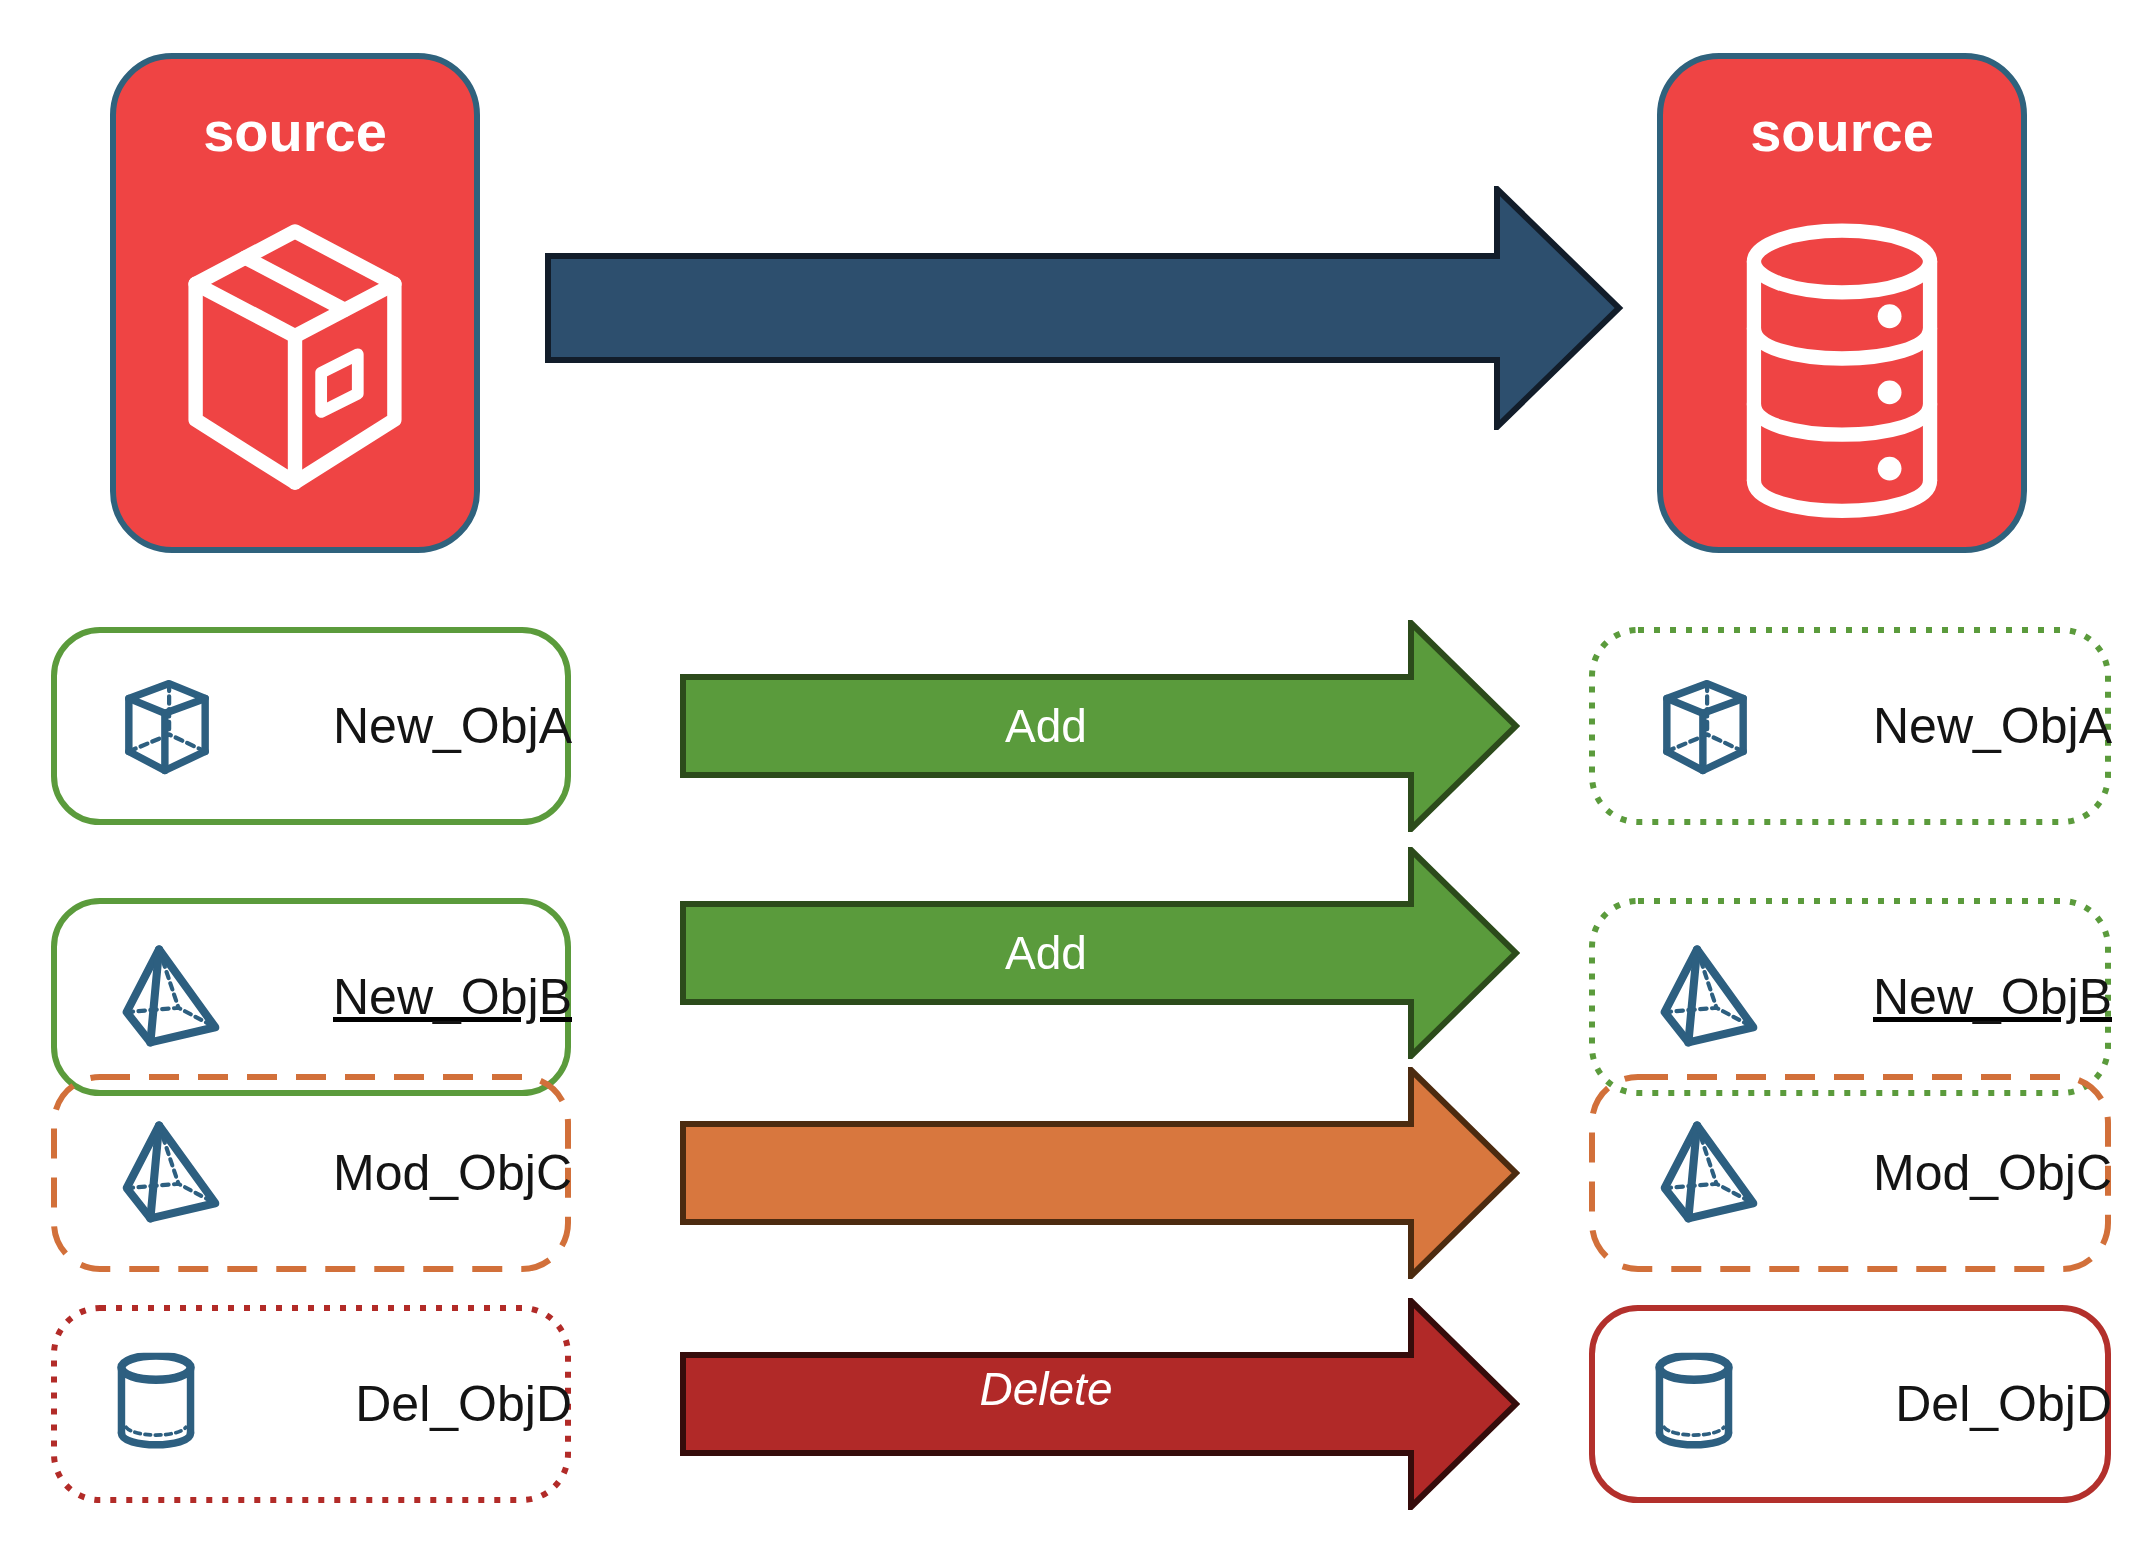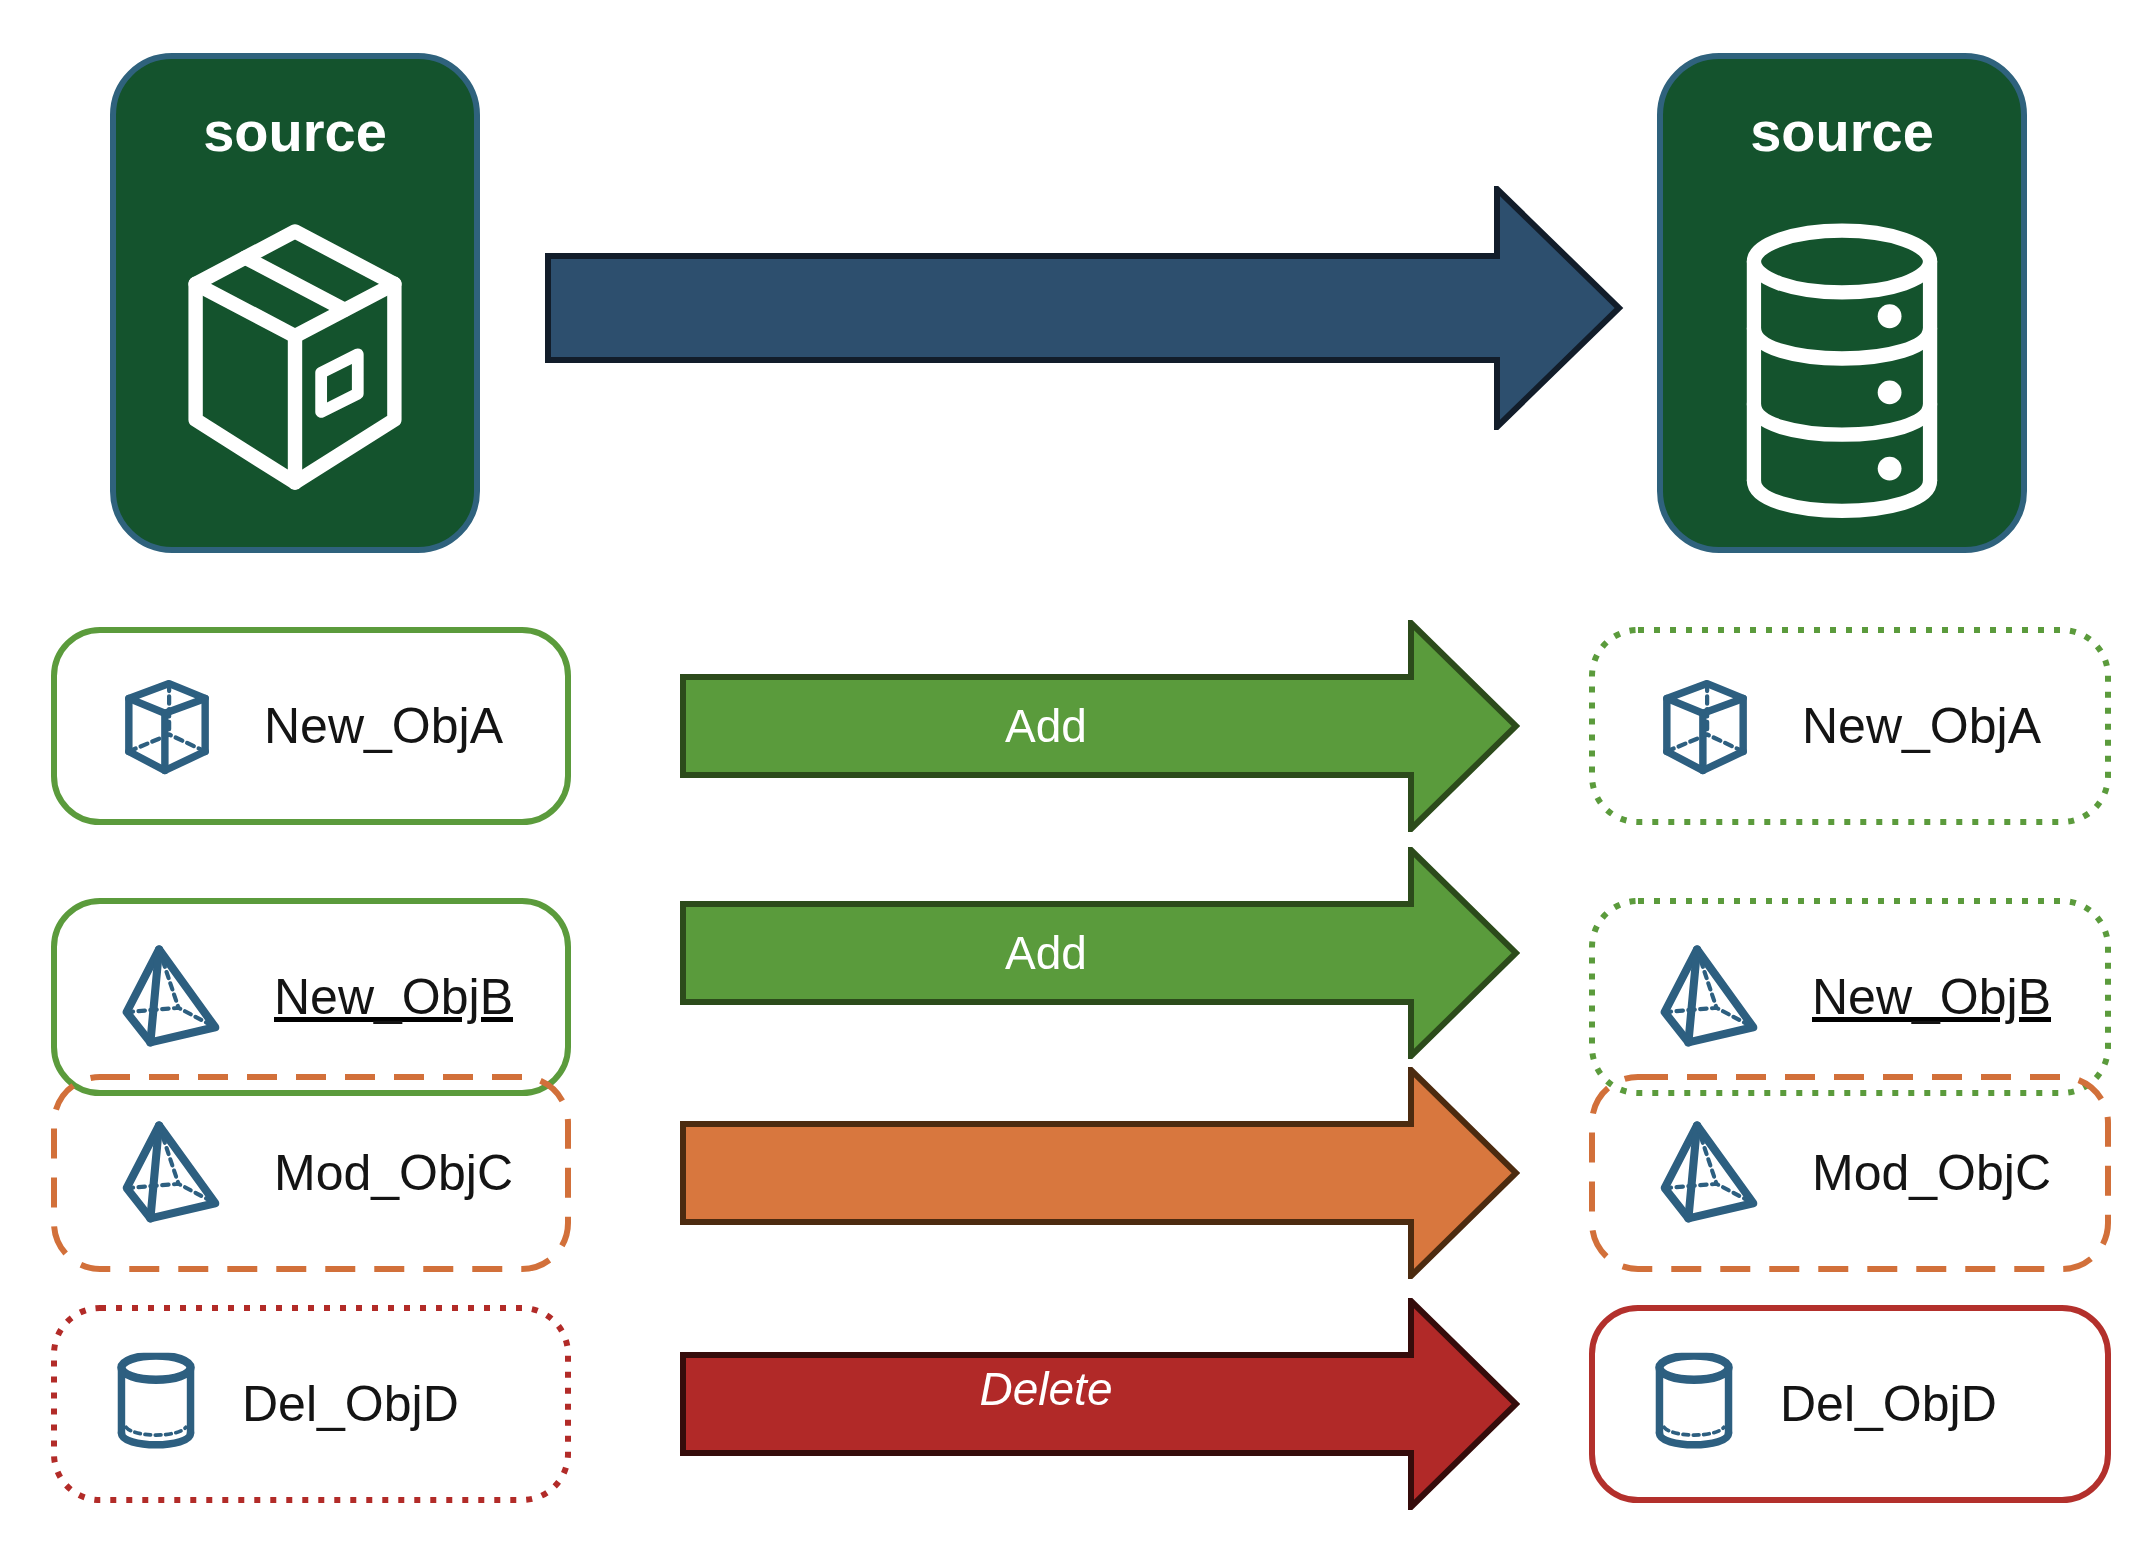--- a/index.html
+++ b/index.html
@@ -1,35 +1,35 @@
 <!DOCTYPE html>
 <html><head>
 <meta charset="utf-8">
 <style>
   html,body{margin:0;padding:0;background:#ffffff;}
   .canvas{position:relative;width:2150px;height:1550px;background:#ffffff;overflow:hidden;
           font-family:"Liberation Sans",sans-serif;}
 
   
   .node{position:absolute;width:370px;height:500px;box-sizing:border-box;
-        border:6px solid #2F627D;border-radius:62px;background:#14532d;
+        border:6px solid #2F627D;border-radius:62px;background:#ef4444;
         display:flex;flex-direction:column;align-items:center;gap:31px;}
   .node.src{left:110px;top:53px;}
   .node.tgt{left:1657px;top:53px;}
   .node-title{margin-top:40px;font-size:56px;font-weight:bold;color:#ffffff;}
   .node-icon{margin-top:26px;}
 
   
   .arrow-svg{position:absolute;}
   .arrow-label{position:absolute;display:flex;align-items:center;justify-content:center;
                color:#ffffff;font-size:46px;}
 
   
   .card{position:absolute;height:200px;box-sizing:border-box;display:flex;align-items:center;
-        padding-left:64px;gap:44px;}
+        padding-left:64px;gap:44px;justify-content:space-between;}
   .card .card-border{position:absolute;left:0;top:0;}
   .cl{left:50px;width:522px;}
   .cr{left:1588px;width:524px;}
   .r0{top:626px;} .r1{top:897px;text-decoration:underline;} .r2{top:1073px;} .r3{top:1304px;}
   .obj-label{font-size:50px;color:#141414;position:relative;}
   .obj-icon{position:relative;flex:0 0 auto;}
   .icon-cube{width:106px;height:106px;}
   .icon-pyramid{width:116px;height:108px;}
   .icon-cylinder{width:84px;height:104px;}
   .ra0{top:620px;} .ra1{top:847px;} .ra2{top:1067px;} .ra3{top:1298px;}

